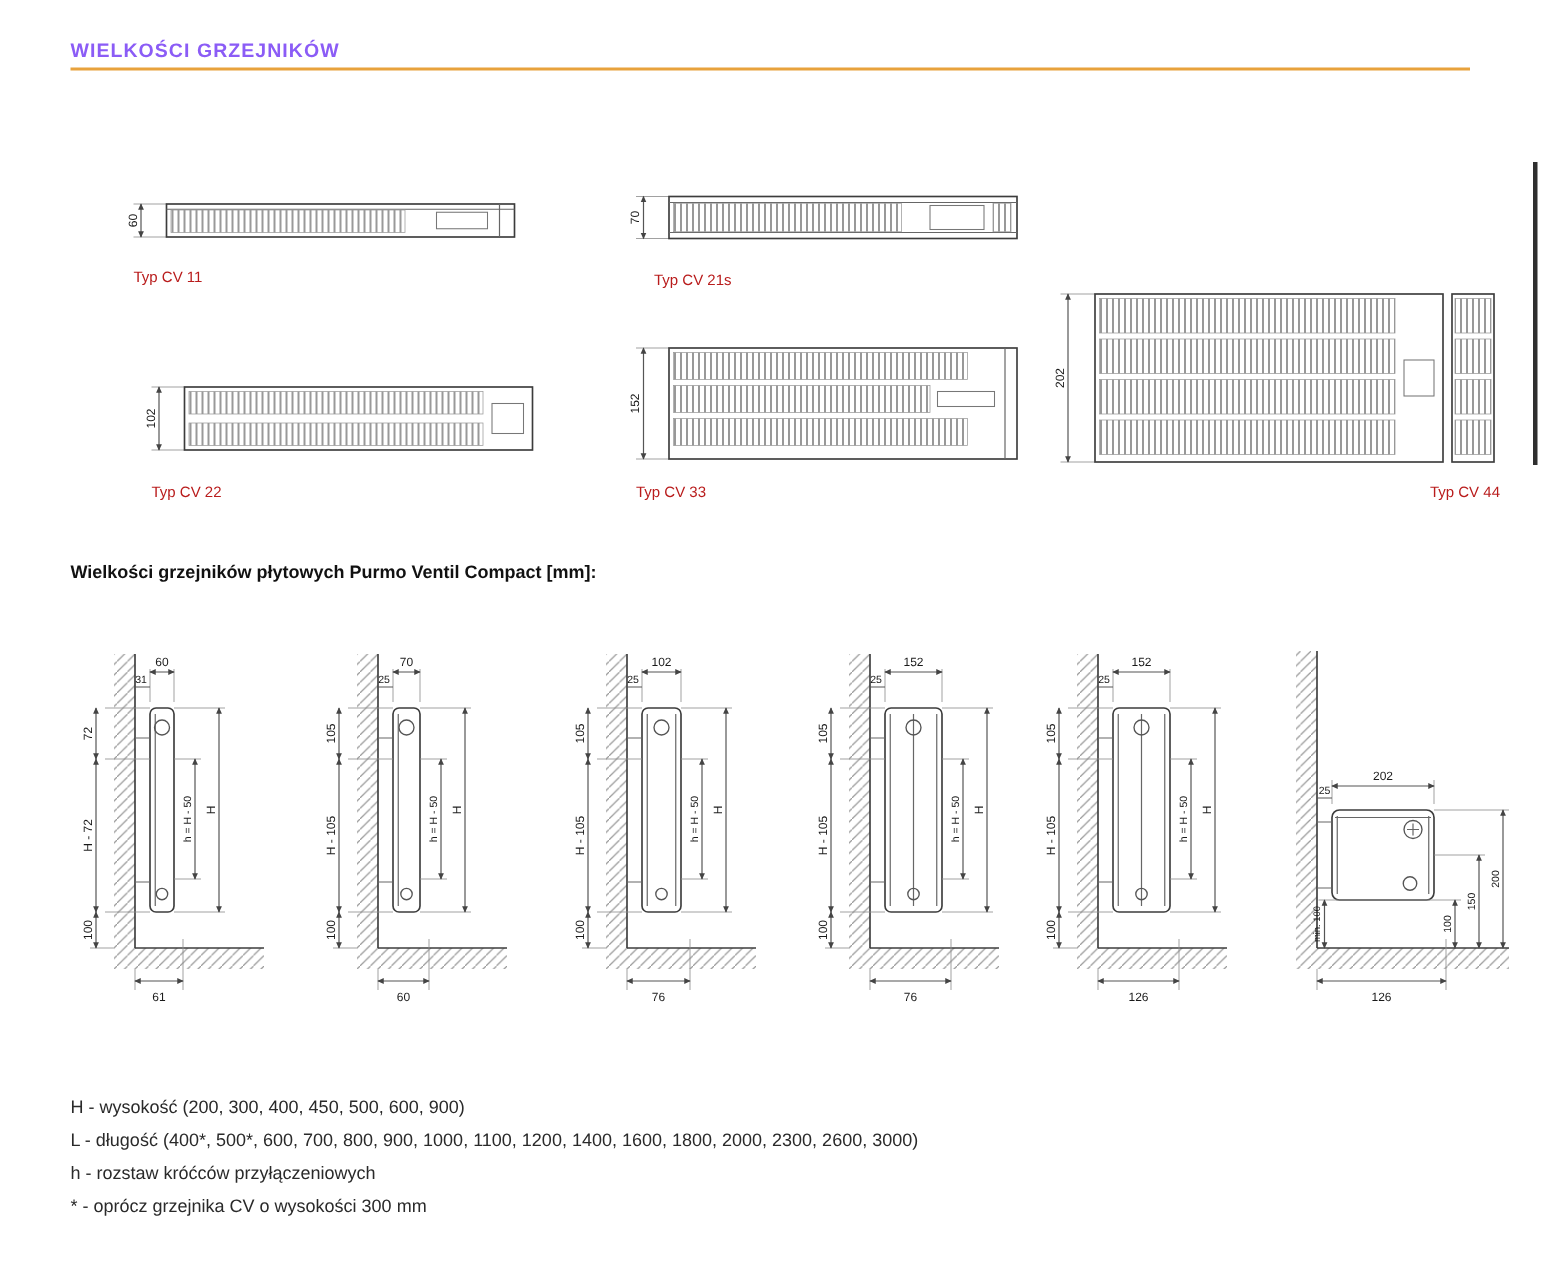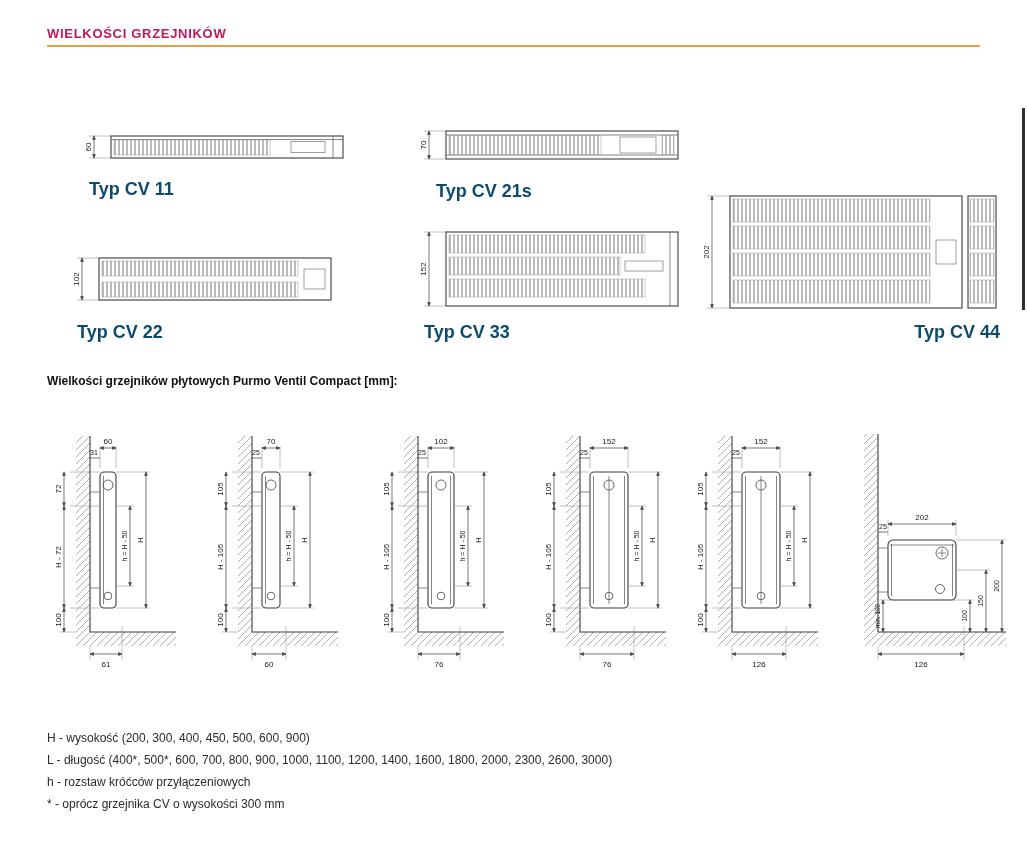--- a/index.html
+++ b/index.html
@@ -1,25 +1,25 @@
 <!DOCTYPE html>
 <html><head>
 <meta charset="utf-8">
 <style>
   * { margin:0; padding:0; box-sizing:border-box; }
   html,body { background:#fff; }
   body { font-family:"Liberation Sans", sans-serif; color:#1a1a1a; }
   .page { position:relative; width:1027px; height:850px; background:#ffffff; overflow:hidden; }
 
   .title { position:absolute; left:47px; top:26px; font-size:13px; font-weight:bold;
-           letter-spacing:.7px; color:#be185d; }
+           letter-spacing:.7px; color:#8b5cf6; }
   .rule  { position:absolute; left:47px; top:45px; width:933px; height:2px; background:#E8A23C; }
 
   .cs { position:absolute; }
-  .type-label { font-size:18px; font-weight:bold; color:#0c4a6e; }
+  .type-label { font-size:10px; font-weight:normal; color:#b91c1c; }
 
   .section-title { position:absolute; left:47px; top:374px; font-size:12px; font-weight:bold; color:#111; }
 
   .sv { position:absolute; top:420px; }
 
   .legend { position:absolute; left:47px; top:731px; font-size:12px; color:#2a2a2a; }
   .legend div { margin-bottom:8px; }
 
   .scan-artifact { position:absolute; left:1022px; top:108px; width:3px; height:202px; background:#2f2f2f; }
 
@@ -90,21 +90,21 @@
         <line class="t" x1="26" y1="13" x2="258" y2="13"></line>
         <line class="t" x1="26" y1="33" x2="258" y2="33"></line>
         <rect class="fin" x="29" y="13.5" width="152" height="19"></rect>
         <rect class="det" x="200" y="15" width="36" height="16"></rect>
         <rect class="fin" x="242" y="13.5" width="12" height="19"></rect>
       </g>
     </svg>
     <div class="type-label" style="margin:7px 0 0 16px;">Typ CV 21s</div>
   </div>
 
-  <div class="cs" style="left:73px; top:250px;">
+  <div class="cs" style="left:97px; top:250px;">
     <svg viewBox="0 0 265 58" width="265" height="58">
       <g>
         <line class="e" x1="4" y1="8" x2="26" y2="8"></line>
         <line class="e" x1="4" y1="50" x2="26" y2="50"></line>
         <line class="d" x1="9" y1="8" x2="9" y2="50" marker-start="url(#arr)" marker-end="url(#arr)"></line>
         <text transform="rotate(-90 6 29)" x="6" y="29" text-anchor="middle">102</text>
       </g>
       <g>
         <rect class="body" x="26" y="8" width="232" height="42"></rect>
         <rect class="fin" x="29" y="11" width="196" height="15"></rect>

